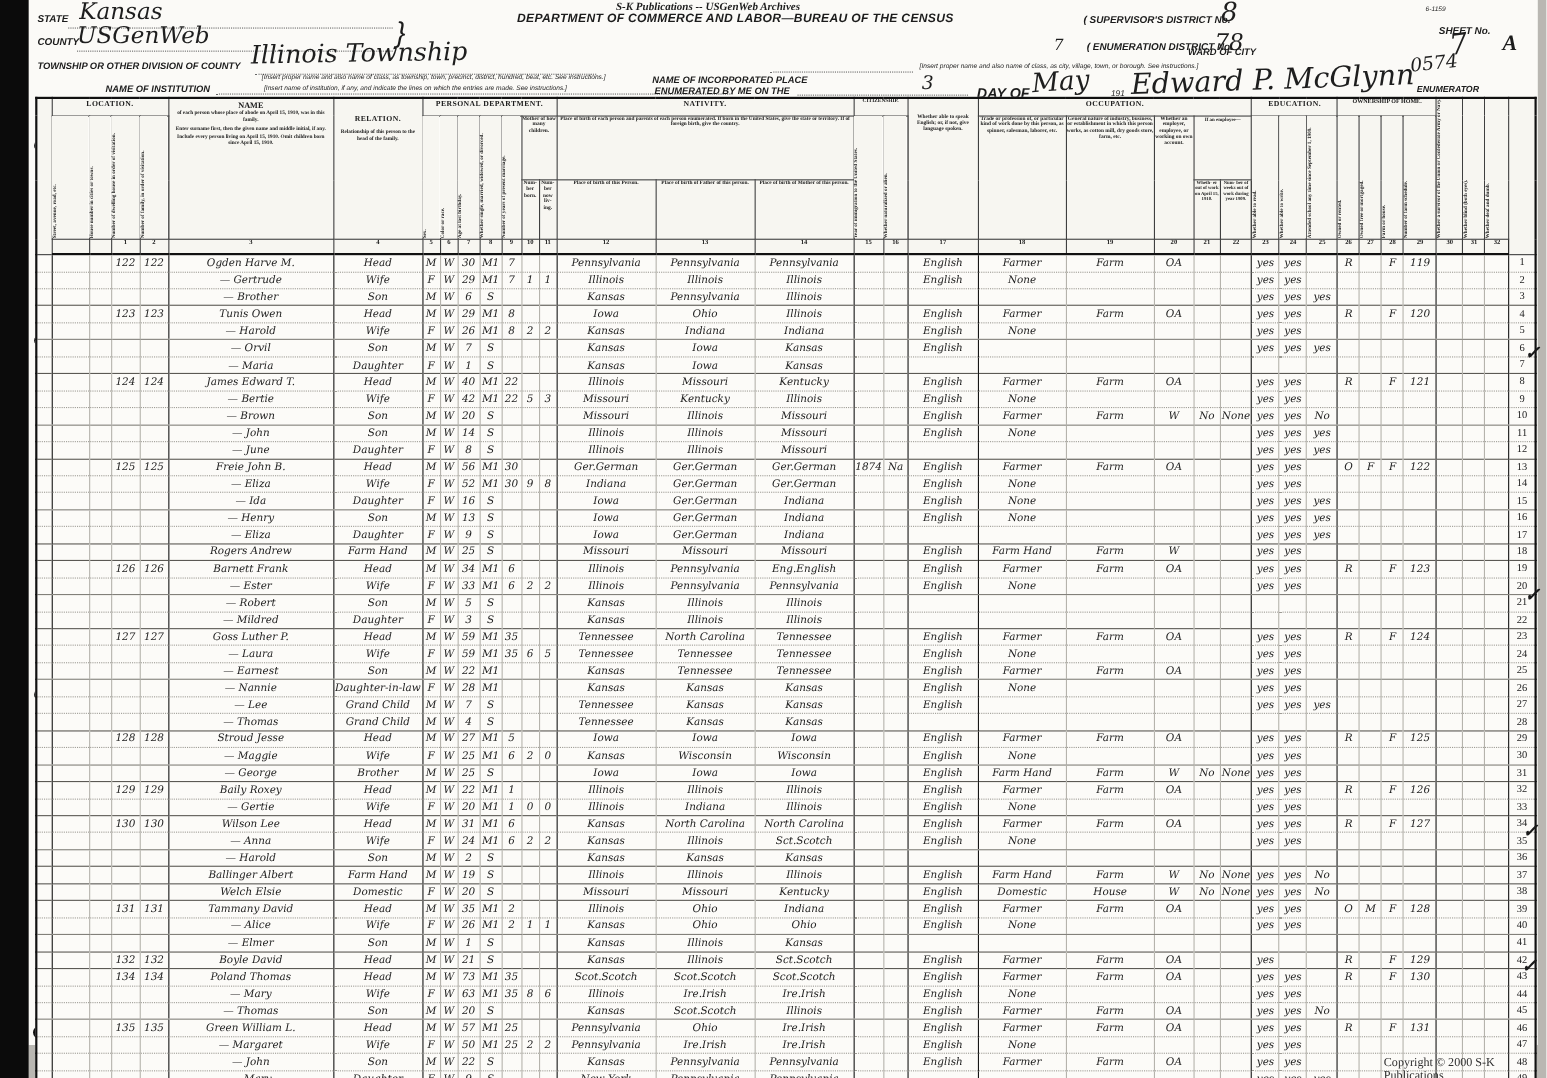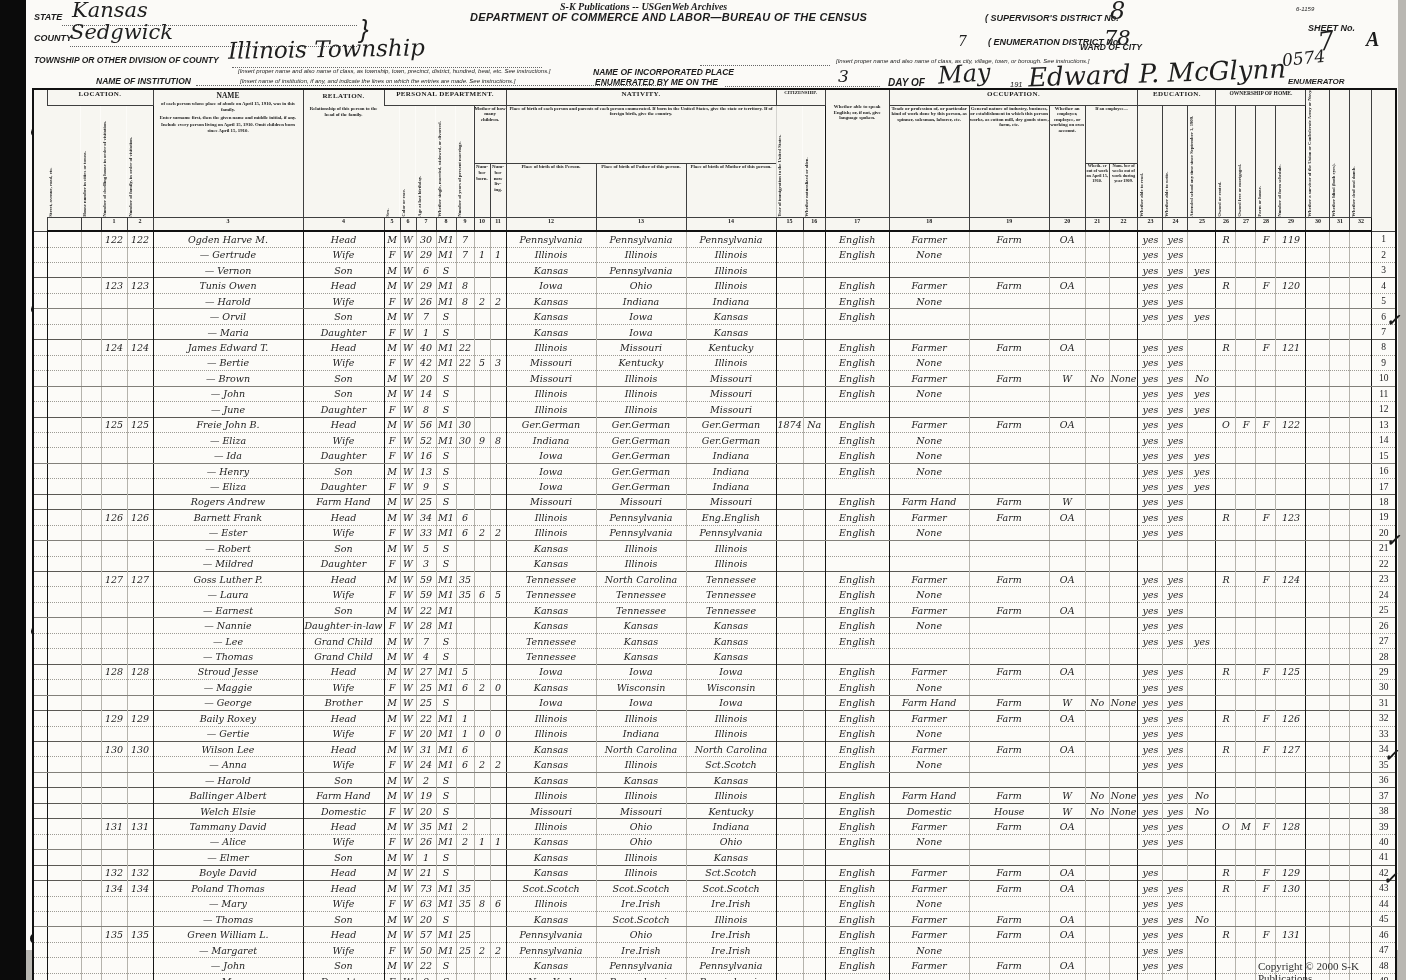--- a/index.html
+++ b/index.html
@@ -28,21 +28,21 @@
   table.census tbody tr{height:15.46px;}
   table.census tbody tr:nth-child(5n) td{border-bottom:1px solid #82807a;}
   table.census tbody tr.hh td{border-top:1.5px solid #5b5954;}
   td.hv,th.hv{border-left:1.7px solid #161616 !important;}
   td.hand{font-family:"DejaVu Serif",serif;font-style:italic;}
   td.c5{text-align:left;font-size:11px;padding-left:4px;}
   td.c6{text-align:left;font-size:10px;padding-left:3px;}
   td.c14,td.c15,td.c16{text-align:left;font-size:9.5px;padding-left:3px;}
   td.c19,td.c20,td.c21{text-align:left;font-size:9.5px;padding-left:3px;}
   td.c35,td.c0{font-family:"Liberation Serif",serif;font-style:normal;font-size:6.5px;color:#444;}
-  .gtitle{font-size:7px;font-weight:bold;text-align:center;letter-spacing:.4px;padding-top:2px;}
+  .gtitle{font-size:7px;font-weight:bold;text-align:center;letter-spacing:.4px;padding-top:14px;}
   .vert{writing-mode:vertical-rl;transform:rotate(180deg);font-size:4.7px;font-weight:bold;
         line-height:1.15;text-align:left;padding:1px 0;}
   .blockh{font-size:4.9px;font-weight:bold;text-align:center;line-height:1.15;padding:1px;}
   .namebig{font-size:7.5px;font-weight:bold;text-align:center;padding-top:1px;}
   .desc{font-size:4.8px;font-weight:bold;text-align:center;line-height:1.2;padding:1px 2px;}
   tr.hD th{font-size:6px;font-weight:bold;text-align:center;height:12px;border-bottom:2px solid #111;}
   .check{position:absolute;font-family:"DejaVu Serif",serif;font-style:italic;font-weight:bold;
          color:#1a1a1a;font-size:17px;}
   .copyright{position:absolute;font-family:"Liberation Serif",serif;font-size:11px;color:#2f2f2f;}
 </style>
@@ -54,40 +54,40 @@
   <div class="film-edge"></div>
   <div class="punch" style="left:31px;top:128px;"></div>
   <div class="punch" style="left:31px;top:305px;"></div>
   <div class="punch" style="left:31px;top:627px;"></div>
   <div class="punch" style="left:30px;top:933px;width:11px;height:11px;"></div>
 
   <span class="pr" style="left:34px;top:12px;font-size:9px;">STATE</span>
   <span class="hand abs" style="left:72px;top:-2px;font-size:21px;">Kansas</span>
   <div class="dotline" style="left:62px;top:24px;width:295px;"></div>
   <span class="pr" style="left:34px;top:33px;font-size:9px;">COUNTY</span>
-  <span class="hand abs" style="left:70px;top:20px;font-size:21px;">Sedgwick</span>
+  <span class="hand abs" style="left:70px;top:20px;font-size:21px;">USGenWeb</span>
   <div class="dotline" style="left:70px;top:45px;width:287px;"></div>
   <span class="pr" style="left:360px;top:14px;font-size:26px;font-weight:normal;">}</span>
   <span class="pr" style="left:34px;top:55px;font-size:8.5px;">TOWNSHIP OR OTHER DIVISION OF COUNTY</span>
   <span class="hand abs" style="left:228px;top:36px;font-size:23px;transform:rotate(-1deg);">Illinois Township</span>
   <div class="dotline" style="left:232px;top:66px;width:310px;"></div>
   <span class="pr tinynote" style="left:238px;top:68px;">[Insert proper name and also name of class, as township, town, precinct, district, hundred, beat, etc.  See instructions.]</span>
   <span class="pr" style="left:96px;top:76px;font-size:8.5px;">NAME OF INSTITUTION</span>
   <div class="dotline" style="left:196px;top:84px;width:470px;"></div>
   <span class="pr tinynote" style="left:240px;top:78px;">[Insert name of institution, if any, and indicate the lines on which the entries are made.  See instructions.]</span>
 
   <span class="pr" style="left:560px;top:1px;font-size:10px;font-family:'Liberation Serif',serif;">S-K Publications -- USGenWeb Archives</span>
   <span class="pr" style="left:470px;top:11px;font-size:11px;letter-spacing:.3px;">DEPARTMENT OF COMMERCE AND LABOR—BUREAU OF THE CENSUS</span>
   <span class="pr" style="left:593px;top:55px;font-size:8.5px;margin-top:12px;">NAME OF INCORPORATED PLACE</span>
   <div class="dotline" style="left:700px;top:64px;width:130px;"></div>
   <span class="pr tinynote" style="left:836px;top:58px;">[Insert proper name and also name of class, as city, village, town, or borough.  See instructions.]</span>
   <span class="pr" style="left:595px;top:77px;font-size:8.5px;">ENUMERATED BY ME ON THE</span>
   <span class="hand abs" style="left:838px;top:66px;font-size:17px;">3</span>
   <div class="dotline" style="left:725px;top:85px;width:155px;"></div>
-  <span class="pr" style="left:888px;top:77px;font-size:10px;">DAY OF</span>
+  <span class="pr" style="left:888px;top:77px;font-size:13px;">DAY OF</span>
   <span class="hand abs" style="left:938px;top:60px;font-size:24px;transform:rotate(-4deg);">May</span>
   <span class="pr" style="left:1010px;top:80px;font-size:7.5px;font-weight:normal;">191</span>
   <span class="pr" style="left:1080px;top:42px;font-size:8.5px;">WARD OF CITY</span>
   <span class="hand abs" style="left:1028px;top:58px;font-size:26px;transform:rotate(-2deg);">Edward P. McGlynn</span>
   <span class="pr" style="left:1288px;top:77px;font-size:8px;">ENUMERATOR</span>
 
   <span class="pr" style="left:985px;top:13px;font-size:9px;">( SUPERVISOR'S DISTRICT No.</span>
   <span class="hand abs" style="left:1110px;top:-3px;font-size:24px;">8</span>
   <span class="pr" style="left:988px;top:37px;font-size:9px;">( ENUMERATION DISTRICT No.</span>
   <span class="hand abs" style="left:1104px;top:26px;font-size:21px;">78</span>
@@ -313,21 +313,21 @@
           <td class="c33 hand"></td>
           <td class="c34 hand"></td>
           <td class="c35 hv">2</td>
         </tr>
         <tr>
           <td class="c0"></td>
           <td class="c1 hv hand"></td>
           <td class="c2 hand"></td>
           <td class="c3 hand"></td>
           <td class="c4 hand"></td>
-          <td class="c5 hv hand">—  Vernon</td>
+          <td class="c5 hv hand">—  Brother</td>
           <td class="c6 hv hand">Son</td>
           <td class="c7 hv hand">M</td>
           <td class="c8 hand">W</td>
           <td class="c9 hand">6</td>
           <td class="c10 hand">S</td>
           <td class="c11 hand"></td>
           <td class="c12 hand"></td>
           <td class="c13 hand"></td>
           <td class="c14 hv hand">Kansas</td>
           <td class="c15 hand">Pennsylvania</td>

